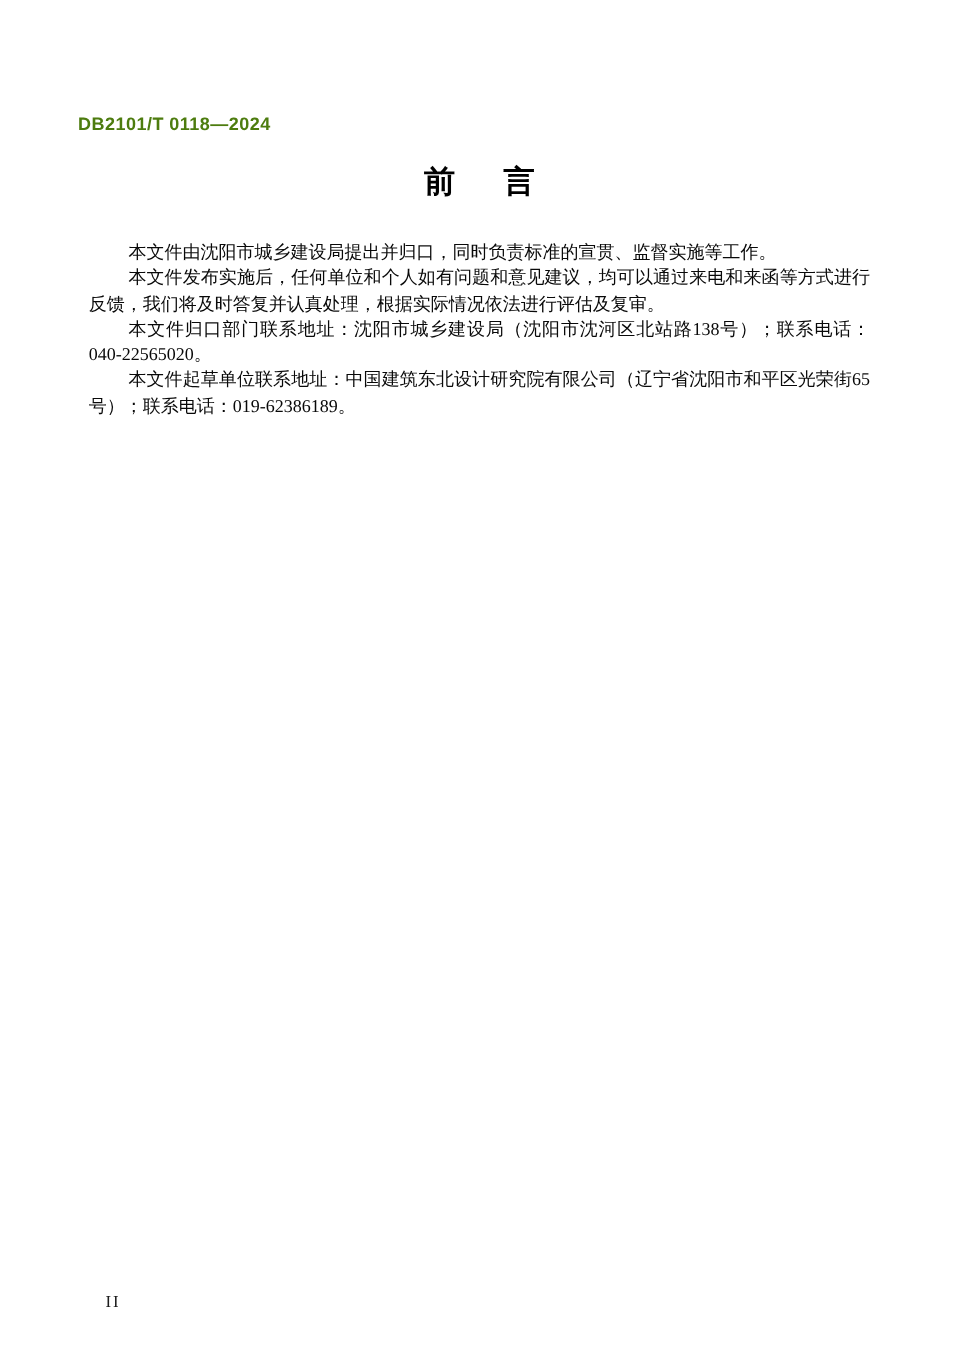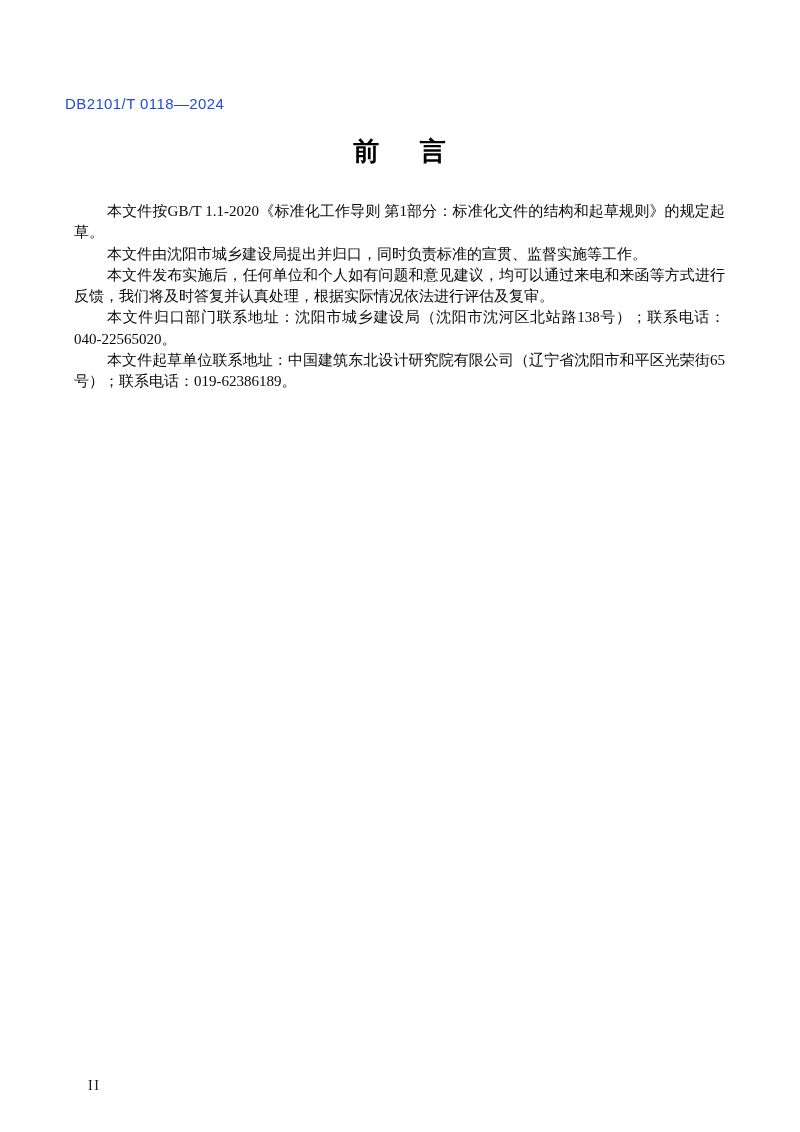--- a/index.html
+++ b/index.html
@@ -16,22 +16,23 @@
     font-family: "Liberation Serif", "DejaVu Serif", serif;
     color: #000000;
   }
   .doc-header {
     position: absolute;
     left: 65px;
     top: 95px;
     font-family: "Liberation Sans", "DejaVu Sans", sans-serif;
     font-size: 15px;
     letter-spacing: 0.4px;
-    color: #1d4ed8;
+    color: #4d7c0f;
     white-space: pre;
+    font-weight: bold;
   }
   .doc-title {
     position: absolute;
     left: 74px;
     top: 136px;
     width: 651px;
     text-align: center;
     font-size: 26px;
     font-weight: bold;
     line-height: 32px;
@@ -71,21 +72,20 @@
 
 <div class="page">
 
   <div class="doc-header">DB2101/T 0118—2024</div>
 
   <div class="doc-title">
     <span class="title-text">前言</span>
   </div>
 
   <div class="doc-body">
-    <p>本文件按GB/T 1.1-2020《标准化工作导则 第1部分：标准化文件的结构和起草规则》的规定起草。</p>
     <p>本文件由沈阳市城乡建设局提出并归口，同时负责标准的宣贯、监督实施等工作。</p>
     <p>本文件发布实施后，任何单位和个人如有问题和意见建议，均可以通过来电和来函等方式进行反馈，我们将及时答复并认真处理，根据实际情况依法进行评估及复审。</p>
     <p>本文件归口部门联系地址：沈阳市城乡建设局（沈阳市沈河区北站路138号）；联系电话：040-22565020。</p>
     <p>本文件起草单位联系地址：中国建筑东北设计研究院有限公司（辽宁省沈阳市和平区光荣街65号）；联系电话：019-62386189。</p>
   </div>
 
   <div class="page-number">II</div>
 
 </div>
 

